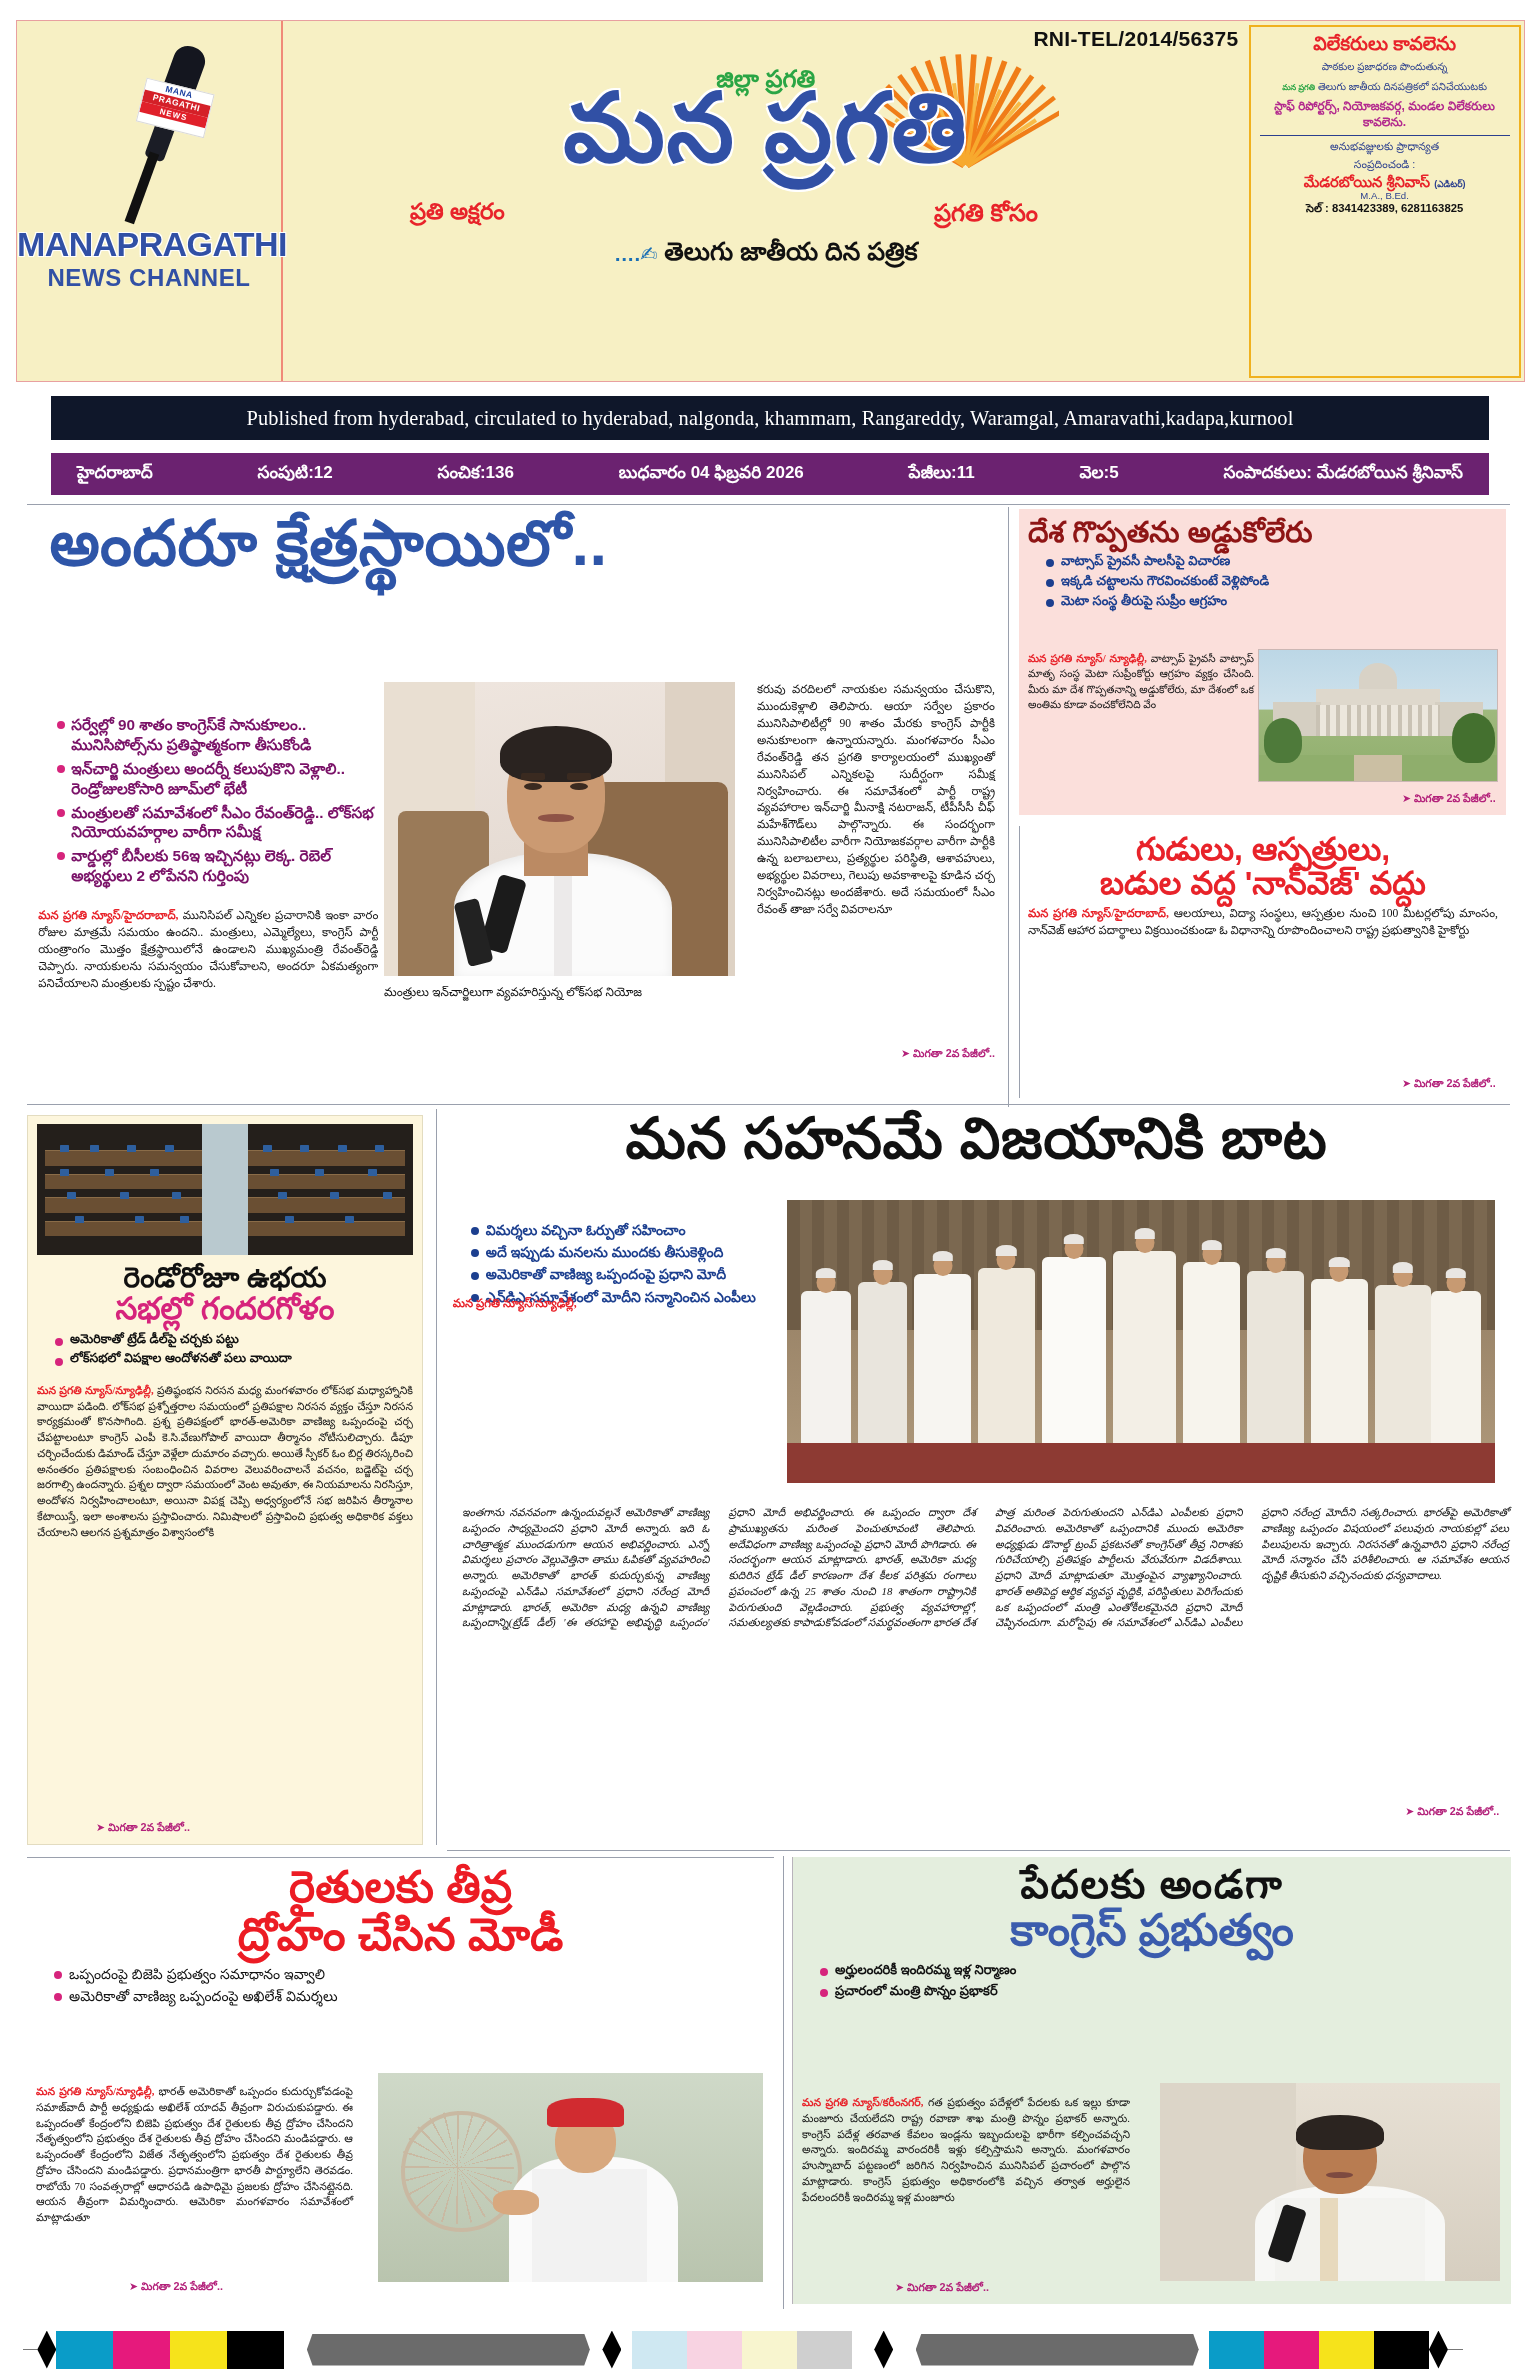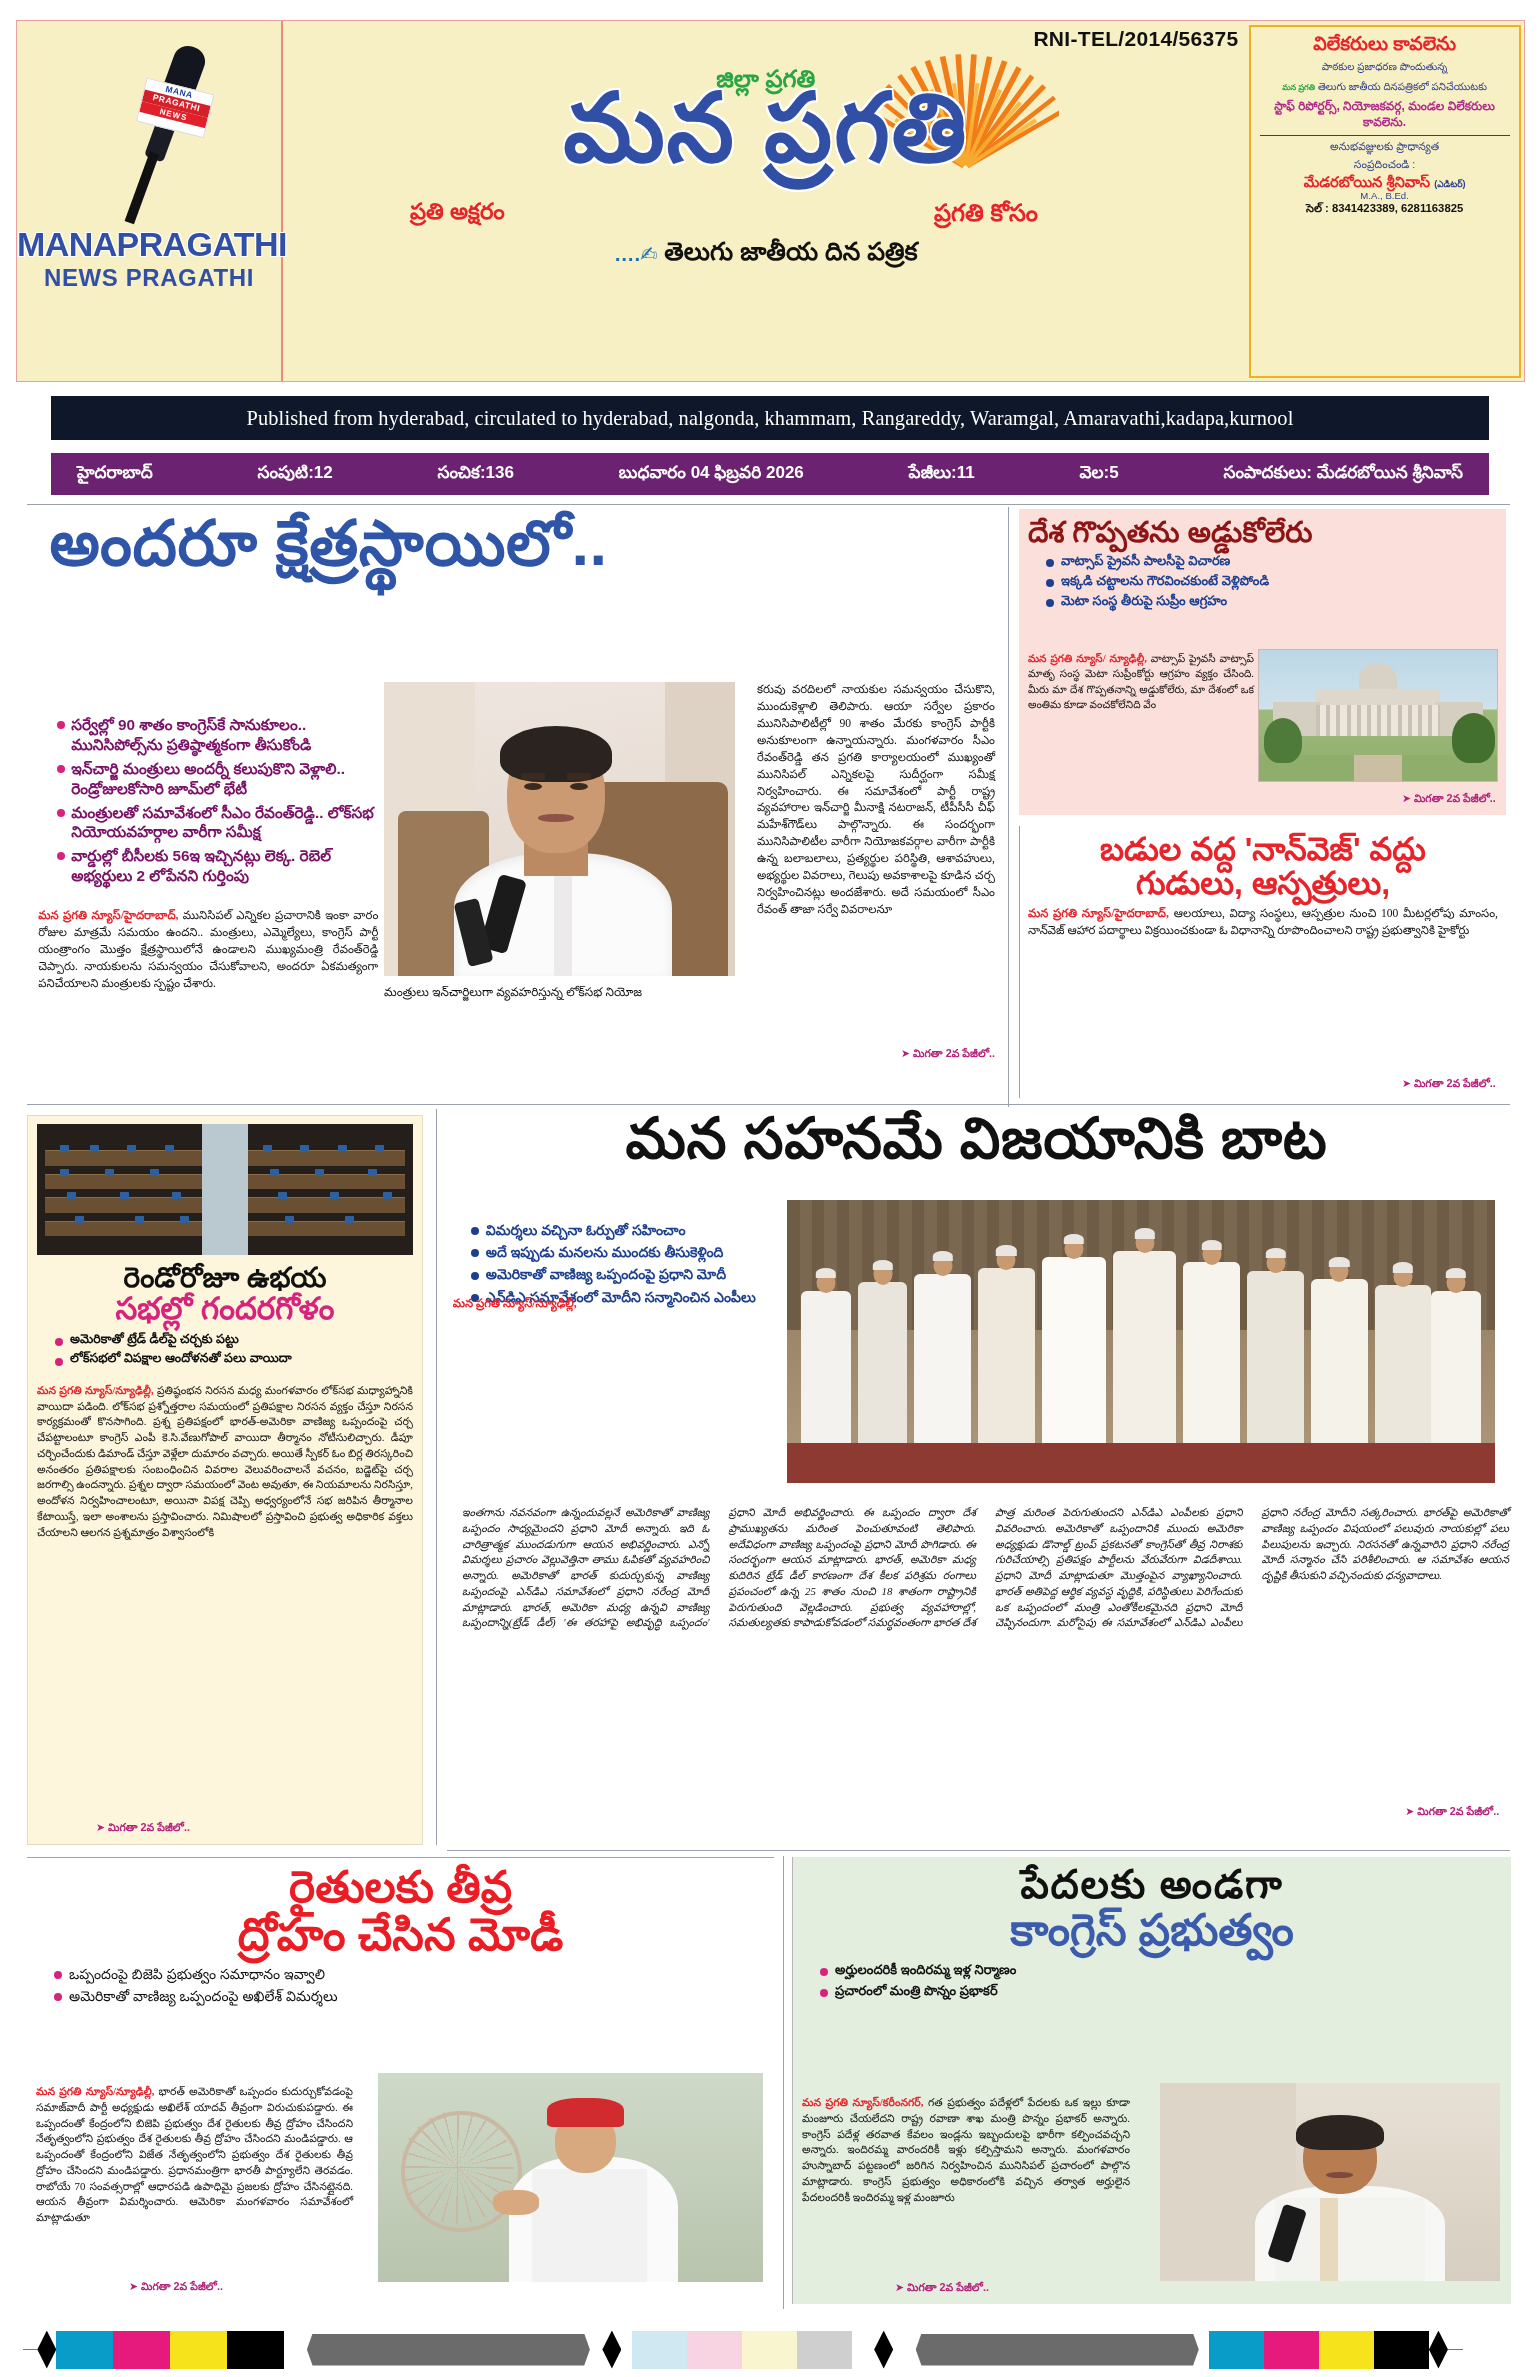--- a/index.html
+++ b/index.html
@@ -328,21 +328,21 @@
         <div class="mic-head"></div>
         <div class="mic-body"></div>
         <div class="mic-stem"></div>
         <div class="mic-flag">
           <div class="l1">MANA</div>
           <div class="l2">PRAGATHI</div>
           <div class="l3">NEWS</div>
         </div>
       </div>
       <div class="brand-name">MANAPRAGATHI</div>
-      <div class="brand-sub">NEWS PRAGATHI</div>
+      <div class="brand-sub">NEWS CHANNEL</div>
     </div>
 
     <div class="mh-center">
       <div class="rni">RNI-TEL/2014/56375</div>
       <div class="jilla tel">జిల్లా ప్రగతి</div>
 
       <div class="sunburst">
         <svg width="187" height="130" viewBox="0 0 330 230">
           <g transform="translate(165,225)">
             <g fill="#f07d18">
@@ -497,22 +497,22 @@
       <span>వాట్సాప్ ప్రైవసీ వాట్సాప్ మాతృ సంస్థ మెటా సుప్రీంకోర్టు ఆగ్రహం వ్యక్తం చేసింది. మీరు మా దేశ గొప్పతనాన్ని అడ్డుకోలేరు, మా దేశంలో ఒక అంతిమ కూడా వంచకోలేనిది వేం</span>
     </div>
 
     <div class="sc-contd contd tel">
       <span class="arrow">➤</span>
       <span>మిగతా 2వ పేజీలో..</span>
     </div>
   </div>
 
   <div class="nv-box">
+    <div class="nv-h tel">గుడులు, ఆస్పత్రులు,</div>
     <div class="nv-h tel">బడుల వద్ద 'నాన్‌వెజ్' వద్దు</div>
-    <div class="nv-h tel">గుడులు, ఆస్పత్రులు,</div>
     <div class="nv-body body-txt tel">
       <span class="dateline">మన ప్రగతి న్యూస్/హైదరాబాద్,</span>
       <span>ఆలయాలు, విద్యా సంస్థలు, ఆస్పత్రుల నుంచి 100 మీటర్లలోపు మాంసం, నాన్‌వెజ్ ఆహార పదార్థాలు విక్రయించకుండా ఓ విధానాన్ని రూపొందించాలని రాష్ట్ర ప్రభుత్వానికి హైకోర్టు</span>
     </div>
     <div class="nv-contd contd tel">
       <span class="arrow">➤</span>
       <span>మిగతా 2వ పేజీలో..</span>
     </div>
   </div>
 

